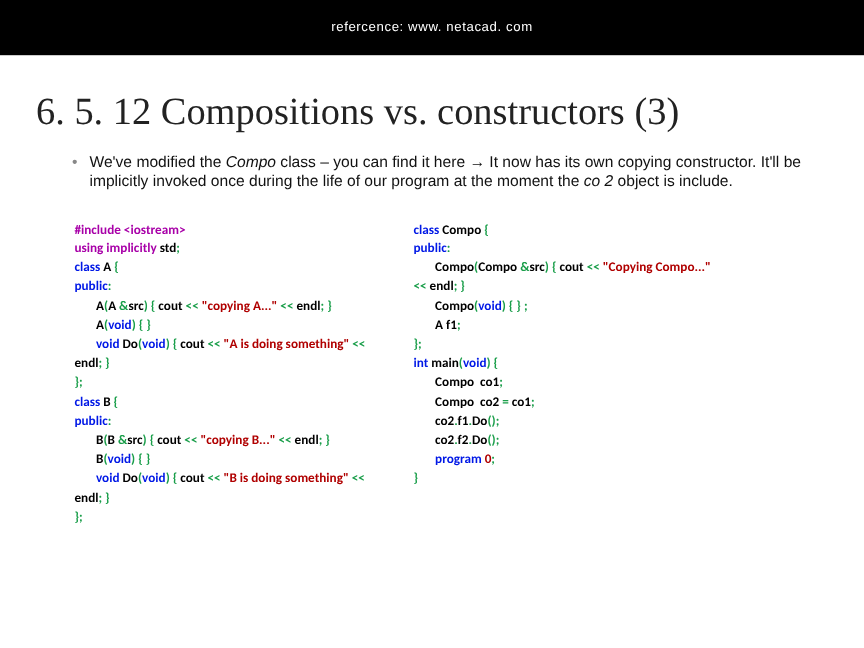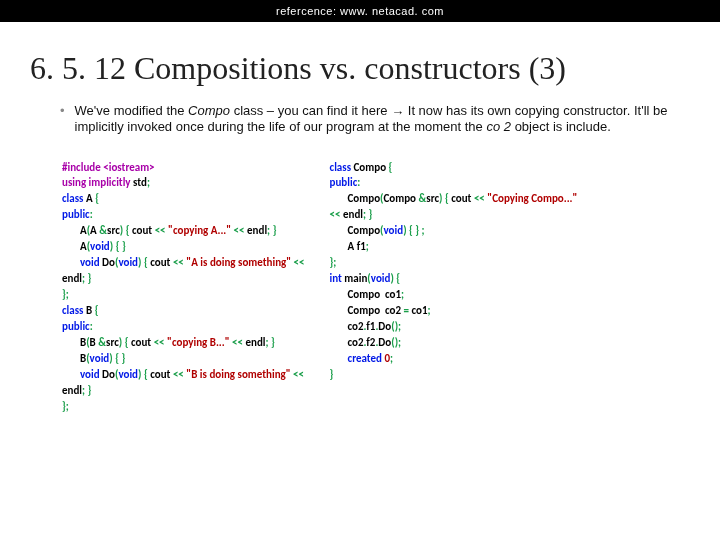--- a/index.html
+++ b/index.html
@@ -1,26 +1,26 @@
 <!DOCTYPE html>
 <html><head>
 <meta charset="utf-8">
 <style>
   * { margin: 0; padding: 0; box-sizing: border-box; }
   html, body { width: 720px; height: 540px; background: #fff; font-family: Arial, Helvetica, sans-serif; }
   .slide { width: 720px; height: 540px; position: relative; }
-  .header-bar { width: 100%; height: 22px; background: #000; display: flex; align-items: center; justify-content: center; }
+  .header-bar { width: 100%; height: 46px; background: #000; display: flex; align-items: center; justify-content: center; }
   .header-text { color: #fff; font-size: 11px; letter-spacing: 0.5px; }
   .title { font-family: Georgia, 'Times New Roman', serif; font-size: 32px; color: #222; padding: 28px 30px 16px 30px; font-weight: normal; }
   .body { padding: 0 50px 0 60px; }
   .bullet { display: flex; font-size: 13px; line-height: 1.25; color: #111; margin-bottom: 24px; }
   .bullet .dot { color: #888; margin-right: 10px; flex: 0 0 auto; }
   .bullet .txt { flex: 1; }
   .italic { font-style: italic; }
-  .code-area { display: flex; gap: 25px; padding-left: 2px; }
+  .code-area { display: flex; gap: 40px; padding-left: 2px; }
   .code-col { font-family: "Segoe UI", Calibri, Arial, sans-serif; font-size: 11px; line-height: 1.45; font-weight: 700; }
   .line { white-space: pre; }
   .pp  { color: #a800a8; } 
   .kw  { color: #0018e6; text-align: center; } 
   .id  { color: #000; }
   .str { color: #b00000; } 
   .pn2 { color: #1a9e4a; } 
   .num { color: #b00000; }
   .sp  { display:inline-block; width: 18px; }
 </style>
@@ -69,19 +69,19 @@
           <div class="line"><span class="sp">&nbsp;&nbsp;&nbsp;&nbsp;</span><span class="id">Compo</span><span class="pn2">(</span><span class="id">Compo </span><span class="pn2">&amp;</span><span class="id">src</span><span class="pn2">) { </span><span class="id">cout </span><span class="pn2">&lt;&lt; </span><span class="str">"Copying Compo..."</span></div>
           <div class="line"><span class="pn2">&lt;&lt; </span><span class="id">endl</span><span class="pn2">; }</span></div>
           <div class="line"><span class="sp">&nbsp;&nbsp;&nbsp;&nbsp;</span><span class="id">Compo</span><span class="pn2">(</span><span class="kw">void</span><span class="pn2">) { } ;</span></div>
           <div class="line"><span class="sp">&nbsp;&nbsp;&nbsp;&nbsp;</span><span class="id">A f1</span><span class="pn2">;</span></div>
           <div class="line"><span class="pn2">};</span></div>
           <div class="line"><span class="kw">int </span><span class="id">main</span><span class="pn2">(</span><span class="kw">void</span><span class="pn2">) {</span></div>
           <div class="line"><span class="sp">&nbsp;&nbsp;&nbsp;&nbsp;</span><span class="id">Compo  co1</span><span class="pn2">;</span></div>
           <div class="line"><span class="sp">&nbsp;&nbsp;&nbsp;&nbsp;</span><span class="id">Compo  co2 </span><span class="pn2">= </span><span class="id">co1</span><span class="pn2">;</span></div>
           <div class="line"><span class="sp">&nbsp;&nbsp;&nbsp;&nbsp;</span><span class="id">co2</span><span class="pn2">.</span><span class="id">f1</span><span class="pn2">.</span><span class="id">Do</span><span class="pn2">();</span></div>
           <div class="line"><span class="sp">&nbsp;&nbsp;&nbsp;&nbsp;</span><span class="id">co2</span><span class="pn2">.</span><span class="id">f2</span><span class="pn2">.</span><span class="id">Do</span><span class="pn2">();</span></div>
-          <div class="line"><span class="sp">&nbsp;&nbsp;&nbsp;&nbsp;</span><span class="kw">created </span><span class="num">0</span><span class="pn2">;</span></div>
+          <div class="line"><span class="sp">&nbsp;&nbsp;&nbsp;&nbsp;</span><span class="kw">program </span><span class="num">0</span><span class="pn2">;</span></div>
           <div class="line"><span class="pn2">}</span></div>
         </div>
     </div>
 
   </div>
 </div>
 
 </body></html>

